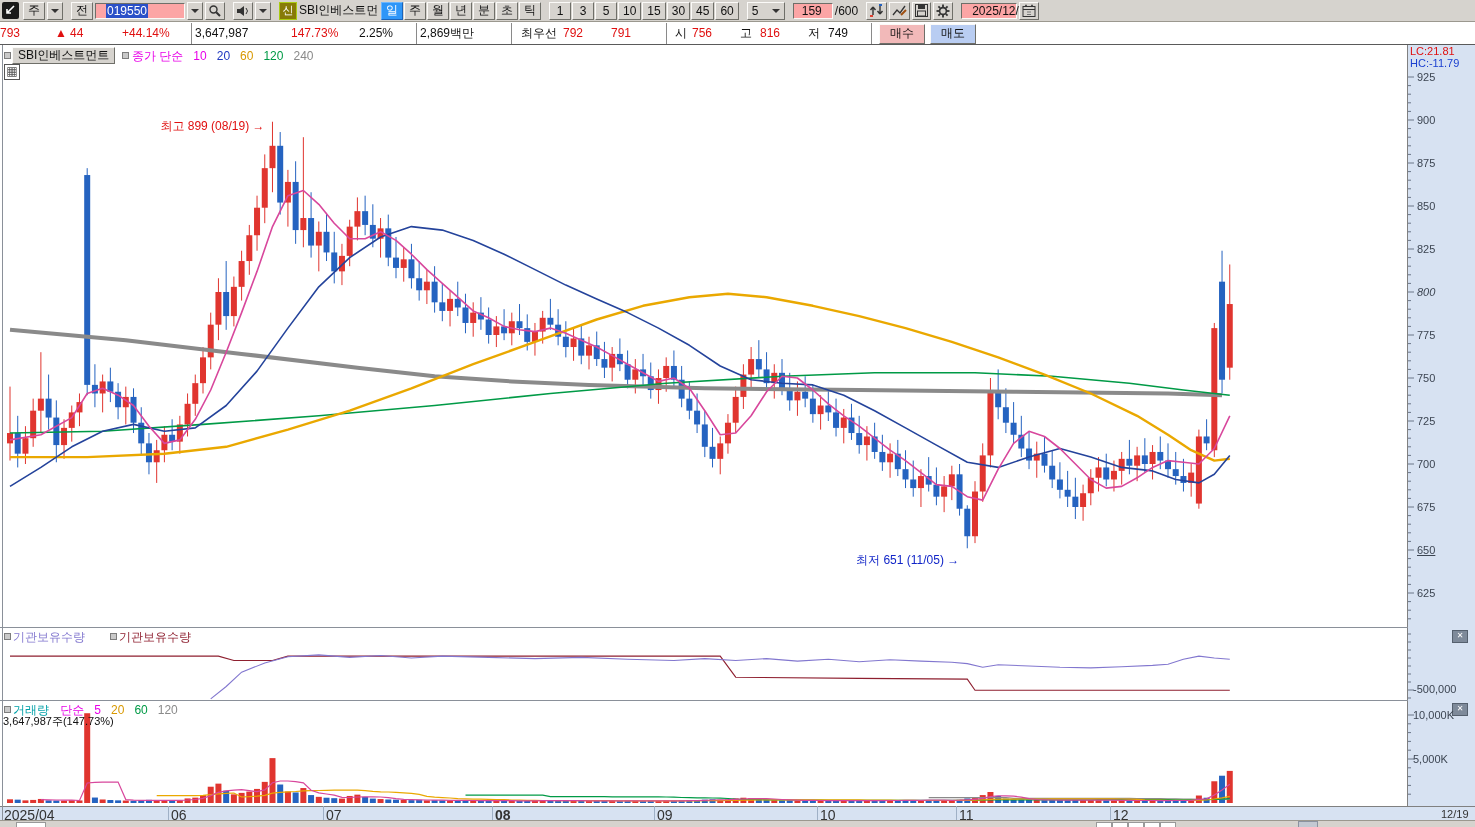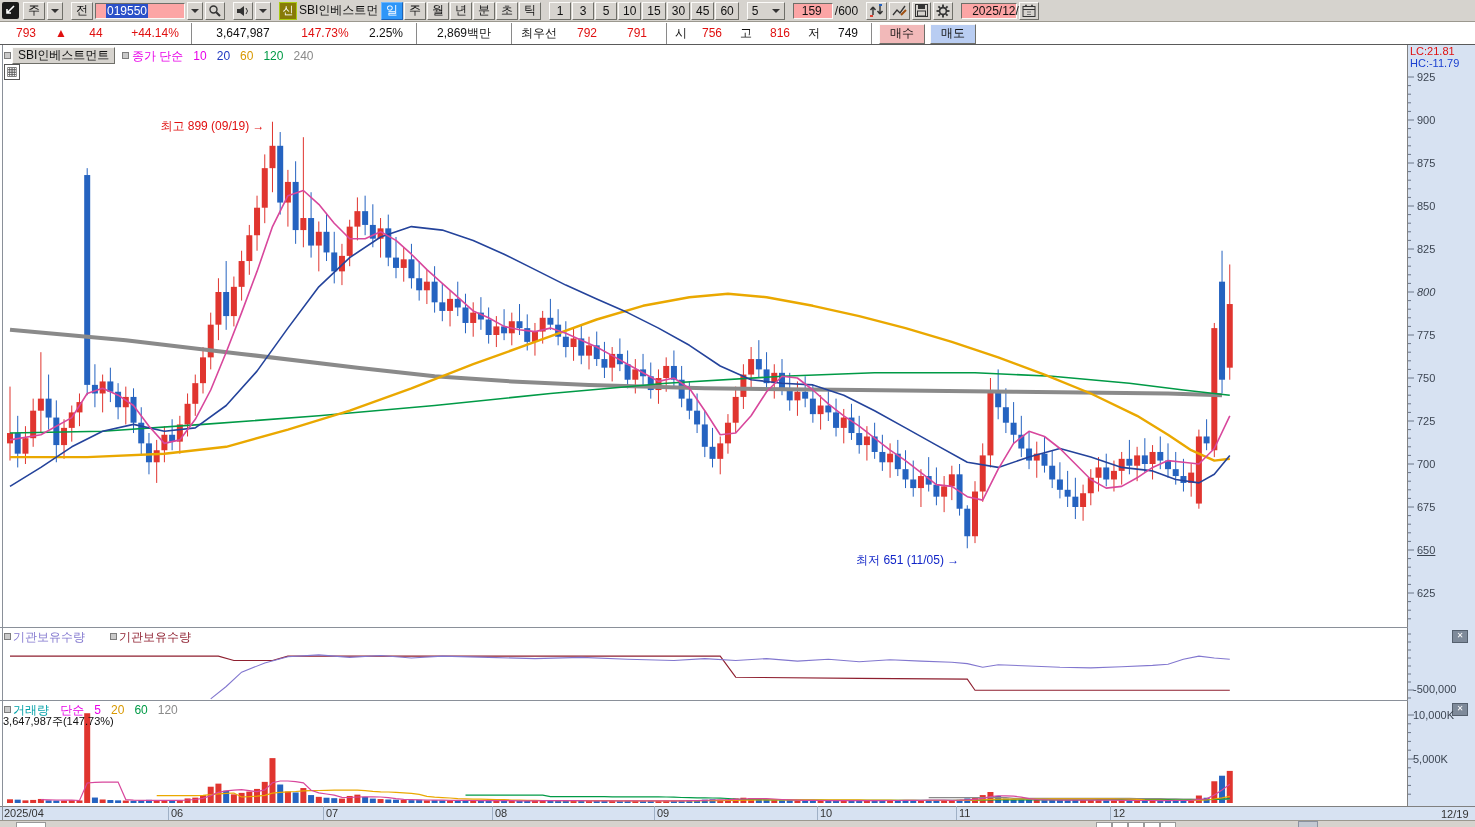--- a/index.html
+++ b/index.html
@@ -21,21 +21,21 @@
   .selhl{background:#2a50c8;color:#fff;padding:0 1px}
   .badge{width:16px;height:16px;background:#877a08;border:1px solid #aacb12;color:#fff;
          font-size:11px;display:flex;align-items:center;justify-content:center}
   .namelabel{width:80px;overflow:hidden;white-space:nowrap;font-size:12px}
   .winicon{width:17px;height:17px;margin-right:2px}
   .sp{width:4px}
   
   .quotebar{position:absolute;left:0;top:23px;width:1475px;height:21px;background:#fff;
             display:flex;align-items:center;z-index:30}
   .qc{display:inline-block;line-height:21px;white-space:nowrap}
-  .r{text-align:center}.c{text-align:center}
+  .r{text-align:left}.c{text-align:center}
   .red{color:#e01010}.blk{color:#111}
   .qsep{width:1px;height:21px;background:#8a8a8a;margin:0 3px}
   .tradebtn{height:18px;width:44px;display:flex;align-items:center;justify-content:center;
             border:1px solid;border-color:#fbfaf8 #6f6f69 #6f6f69 #fbfaf8;font-size:12px}
   #sep-quote{position:absolute;left:0;top:44px;width:1475px;height:1px;background:#5a5a5a;z-index:30}
   
   .absdiv{position:absolute;box-sizing:border-box}
   #axisbg{left:1407px;top:45px;width:68px;height:775px;background:#d7e2f2;border-left:1px solid #808080;z-index:1}
   #dateband{left:0;top:806px;width:1475px;height:14px;background:#d7e2f2;border-top:1px solid #808080;z-index:1}
   #scrollstrip{left:0;top:820px;width:1475px;height:7px;background:#d6d3ce;border-top:1px solid #9b988f;z-index:1}
@@ -43,21 +43,21 @@
   .hsep{left:0;width:1408px;height:1px;background:#8a9099;z-index:2}
   #gfx{position:absolute;left:0;top:0;z-index:5}
   #overlay{position:absolute;left:0;top:0;width:1475px;height:827px;z-index:10;pointer-events:none}
   #overlay *{pointer-events:auto}
   .blt{width:5px;height:5px;background:#c9c9c9;border:1px solid #7d7d7d;display:inline-block}
   .panelbtn{border:1px solid;border-color:#fbfaf8 #6f6f69 #6f6f69 #fbfaf8;background:#d6d3ce;
             font-size:12px;padding:0 5px;height:15px;line-height:15px;white-space:nowrap}
   .lg{font-size:12px;white-space:nowrap}
   .lgi{margin-left:10px}
   .ticklabel{position:absolute;font-size:11px;color:#3c4552;white-space:nowrap}
-  .monthlabel{position:absolute;top:807px;font-size:11px;color:#333;white-space:nowrap}
+  .monthlabel{position:absolute;top:807px;font-size:14px;color:#333;white-space:nowrap}
   .monthsep{position:absolute;top:806px;width:1px;height:14px;background:#9fb0c6}
   .anno{position:absolute;font-size:12px;white-space:nowrap}
   .closebox{position:absolute;width:14px;height:11px;background:#7d8times;background:#7e8a9a;
             color:#fff;font-size:8px;line-height:10px;text-align:center;
             border:1px solid #55606e}
   .gridicon{position:absolute;width:14px;height:14px;border:1px solid #555;background:#fff;
             font-size:12px;line-height:12px;text-align:center;color:#555}
   .sbox{position:absolute;top:822px;height:4px;background:#fff;border:1px solid #999}
   .sthumb{position:absolute;top:821px;height:5px;background:#c2c8d2;border:1px solid #8a92a0}
 </style>
@@ -807,21 +807,21 @@
   <span class="blt" style="position:absolute;left:4px;top:52px"></span>
   <div class="panelbtn" style="position:absolute;left:12px;top:47px">SBI인베스트먼트</div>
   <span class="blt" style="position:absolute;left:122px;top:52px"></span>
   <div class="lg" style="position:absolute;left:132px;top:48px">
     <span style="color:#e800e8">종가 단순</span><span id="main-legend-items"><span class="lgi" style="color: rgb(232, 0, 232);">10</span><span class="lgi" style="color: rgb(32, 56, 192);">20</span><span class="lgi" style="color: rgb(216, 152, 0);">60</span><span class="lgi" style="color: rgb(0, 154, 70);">120</span><span class="lgi" style="color: rgb(138, 138, 138);">240</span></span>
   </div>
   <div class="gridicon" style="left:4px;top:64px">▦</div>
   <div class="ticklabel" style="left:1410px;top:45px;color:#e01010">LC:21.81</div>
   <div class="ticklabel" style="left:1410px;top:57px;color:#1a3fd0">HC:-11.79</div>
 
-  <div class="anno" id="anno-high" style="color: rgb(224, 16, 16); text-align: right; left: 134.48px; top: 118px; width: 130px;">최고 899 (09/19) →</div>
+  <div class="anno" id="anno-high" style="color: rgb(224, 16, 16); text-align: right; left: 134.48px; top: 118px; width: 130px;">최고 899 (08/19) →</div>
   <div class="anno" id="anno-low" style="color: rgb(18, 38, 200); text-align: right; left: 835.28px; top: 552px; width: 124px;">최저 651 (11/05) →</div>
 
   <span class="blt" style="position:absolute;left:4px;top:633px"></span>
   <div class="lg" style="position:absolute;left:13px;top:629px;color:#8277cf">기관보유수량</div>
   <span class="blt" style="position:absolute;left:110px;top:633px"></span>
   <div class="lg" style="position:absolute;left:119px;top:629px;color:#8e1f2f">기관보유수량</div>
   <div class="ticklabel" style="left:1413px;top:683px">-500,000</div>
   <div class="closebox" style="left:1452px;top:630px">✕</div>
 
   <span class="blt" style="position:absolute;left:4px;top:706px"></span>
@@ -855,21 +855,21 @@
     <div class="ticklabel" style="left: 1417px; top: 544px; text-decoration: underline;">650</div>
     <div class="ticklabel" style="left: 1417px; top: 587px;">625</div>
     <div class="ticklabel" style="left: 1413px; top: 709px;">10,000K</div>
     <div class="ticklabel" style="left: 1413px; top: 753px;">5,000K</div>
     <div class="monthlabel" style="left: 4px;">2025/04</div>
     <div class="monthsep" style="left: 168px;"></div>
     <div class="monthlabel" style="left: 171px;">06</div>
     <div class="monthsep" style="left: 323px;"></div>
     <div class="monthlabel" style="left: 326px;">07</div>
     <div class="monthsep" style="left: 492px;"></div>
-    <div class="monthlabel" style="left: 495px;">08</div>
+    <div class="monthlabel" style="left: 495px; font-weight: bold;">08</div>
     <div class="monthsep" style="left: 654px;"></div>
     <div class="monthlabel" style="left: 657px;">09</div>
     <div class="monthsep" style="left: 817px;"></div>
     <div class="monthlabel" style="left: 820px;">10</div>
     <div class="monthsep" style="left: 956px;"></div>
     <div class="monthlabel" style="left: 959px;">11</div>
     <div class="monthsep" style="left: 1110px;"></div>
     <div class="monthlabel" style="left: 1113px;">12</div>
   </div>
 

